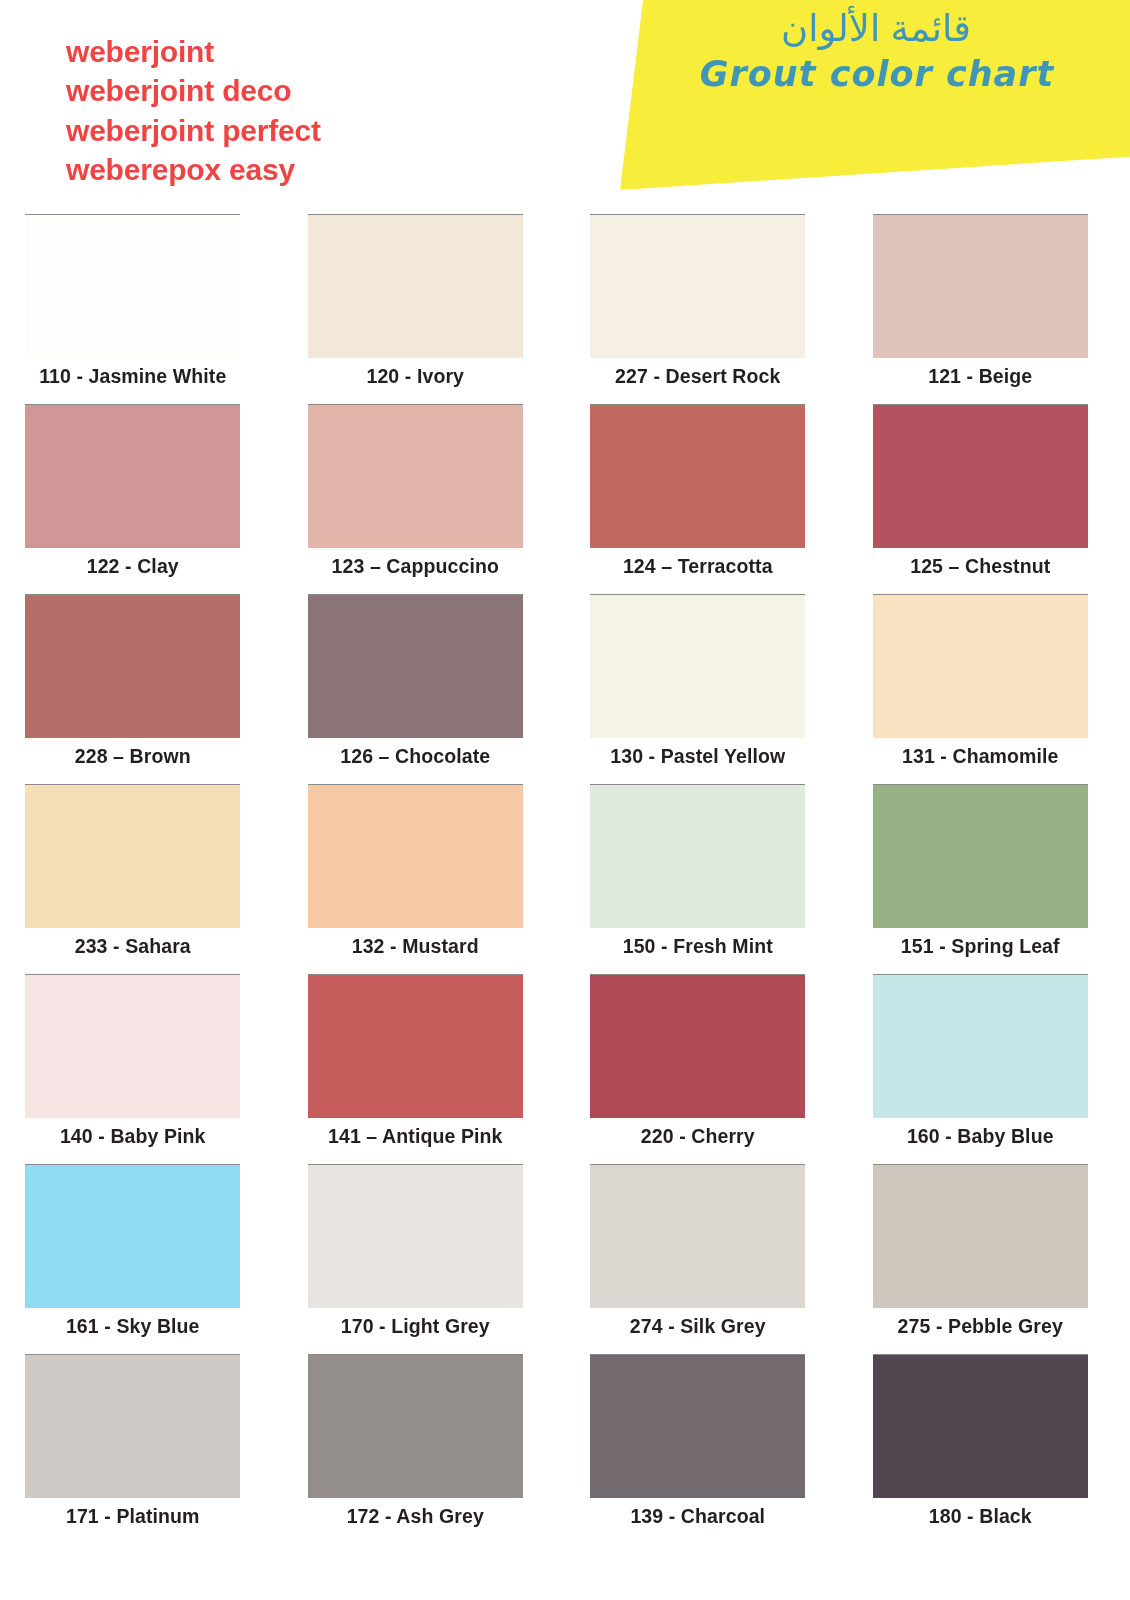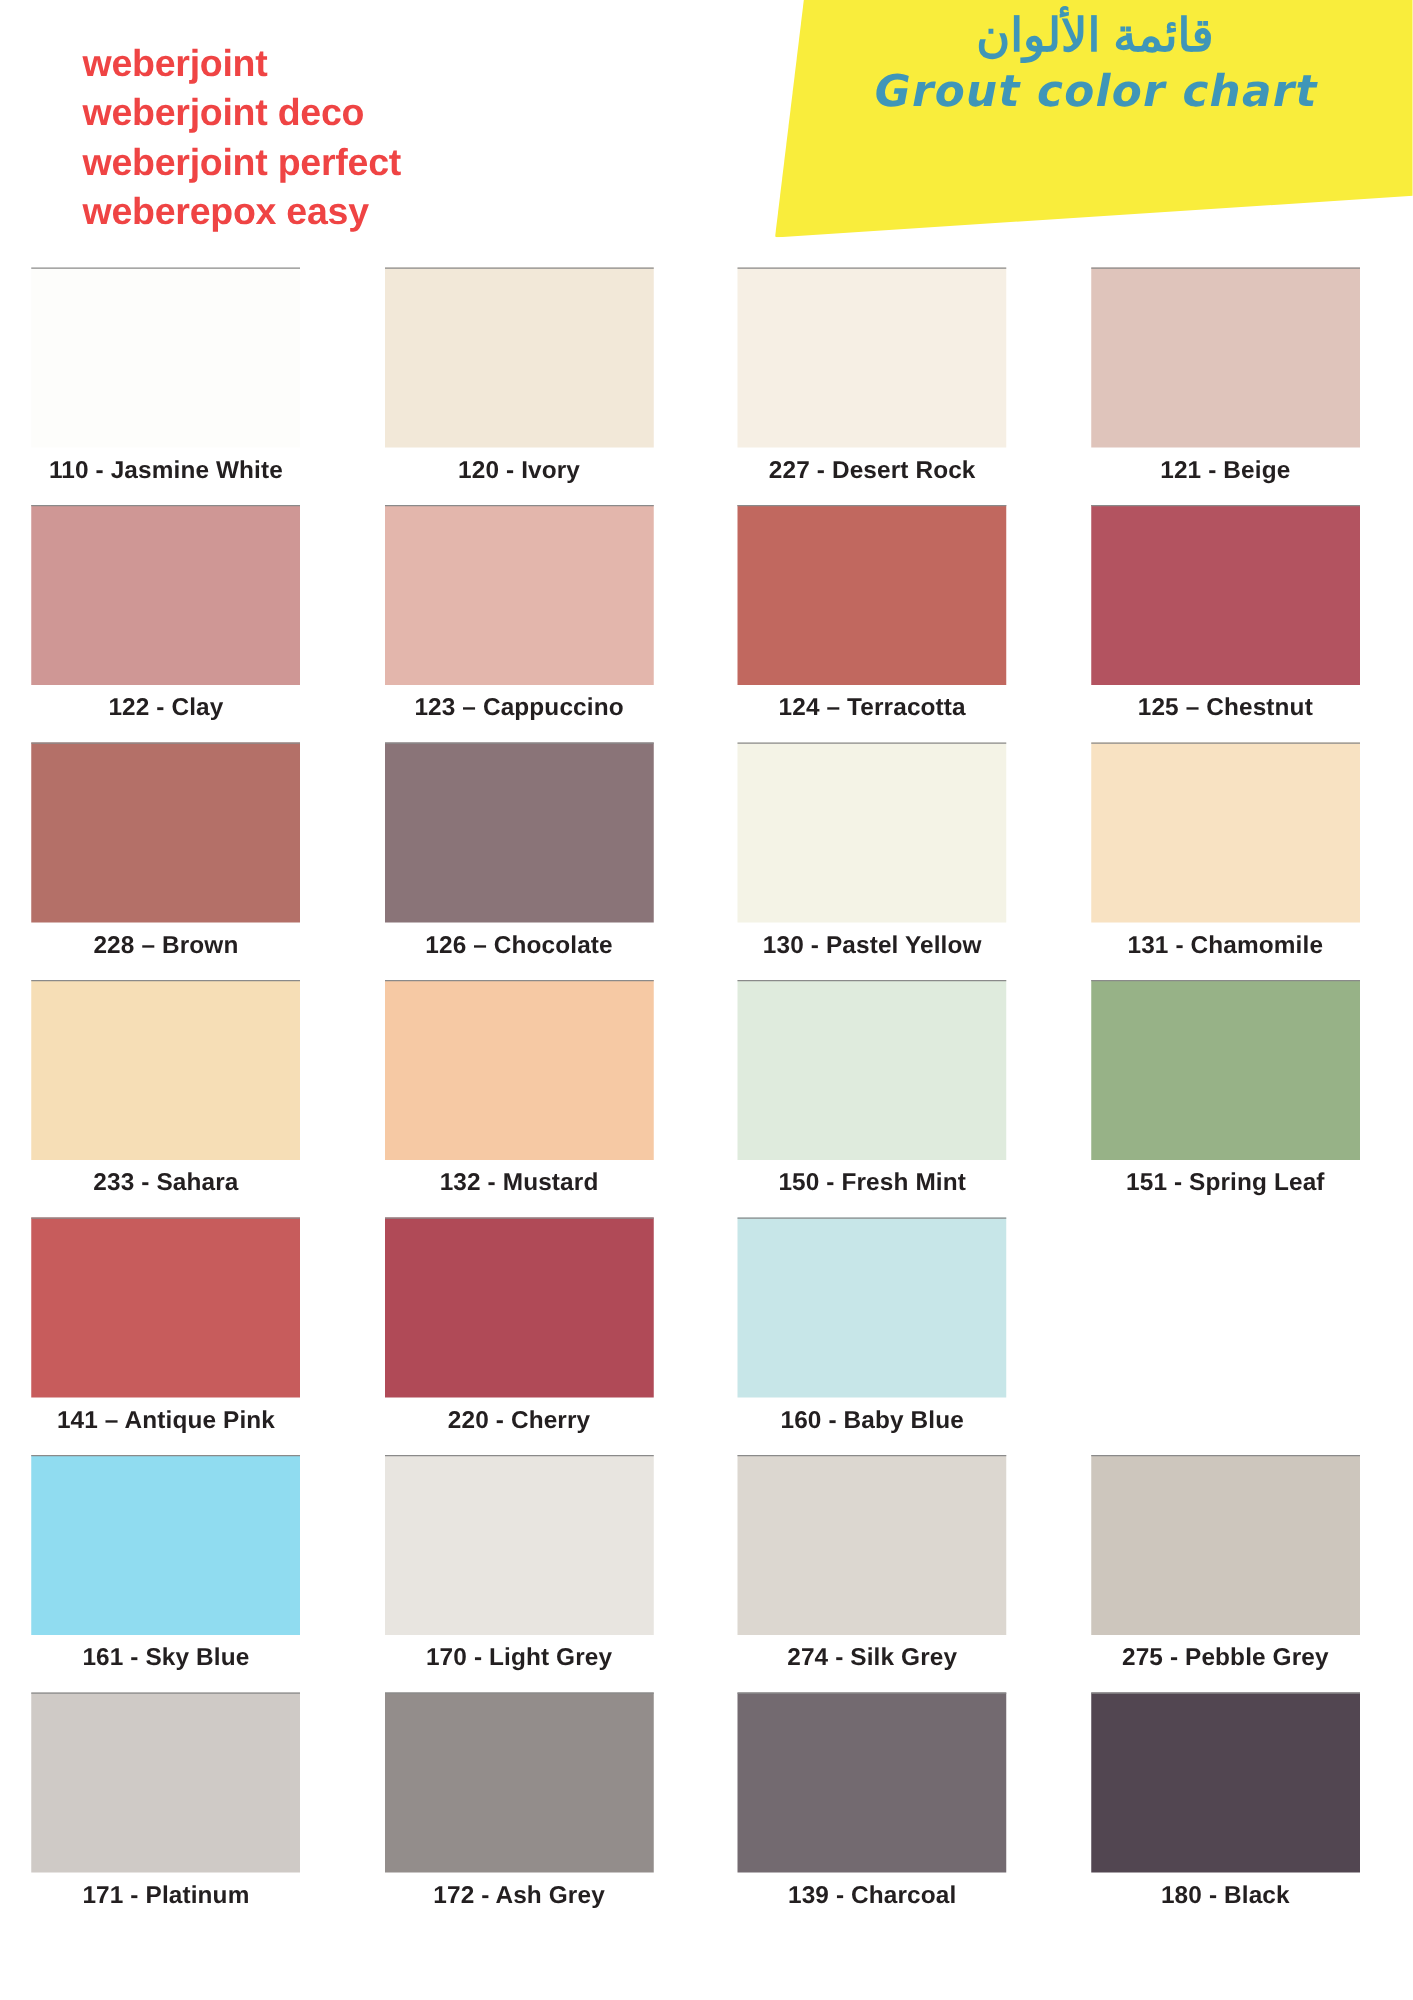--- a/index.html
+++ b/index.html
@@ -21,21 +21,21 @@
     background:#f9ed3c;
     clip-path:polygon(25px 0px, 520px 0px, 520px 172px, 0px 206px);
     border-radius:2px;
   }
   #banner-inner{
     position:absolute;left:0;top:0;width:100%;height:100%;
     display:flex;flex-direction:column;align-items:center;
     padding-top:24px;box-sizing:border-box;
   }
   #banner-ar{
-    font-size:37px;font-weight:700;color:#3f96b8;
+    font-size:37px;font-weight:400;color:#3f96b8;
     direction:rtl;line-height:1.15;letter-spacing:0px;
     margin-right:8px;
   }
   #banner-en{
     font-size:35px;color:#3f96b8;
     font-style:italic;font-family:"DejaVu Sans", sans-serif;
     line-height:1.2;margin-top:2px;margin-right:6px;
     letter-spacing:1px;
     font-weight:bold;
   }
@@ -171,20 +171,24 @@
         <div class="swatch" style="background: rgb(223, 235, 221);"></div>
         <div class="label">150 - Fresh Mint</div>
       </div>
       <div class="cell">
         <div class="swatch" style="background: rgb(151, 178, 135);"></div>
         <div class="label">151 - Spring Leaf</div>
       </div>
     </div>
     <div class="row">
       <div class="cell">
+        <div class="swatch" style="background: rgb(247, 228, 228);"></div>
+        <div class="label">140 - Baby Pink</div>
+      </div>
+      <div class="cell">
         <div class="swatch" style="background: rgb(199, 92, 92);"></div>
         <div class="label">141 – Antique Pink</div>
       </div>
       <div class="cell">
         <div class="swatch" style="background: rgb(176, 74, 87);"></div>
         <div class="label">220 - Cherry</div>
       </div>
       <div class="cell">
         <div class="swatch" style="background: rgb(199, 230, 232);"></div>
         <div class="label">160 - Baby Blue</div>

